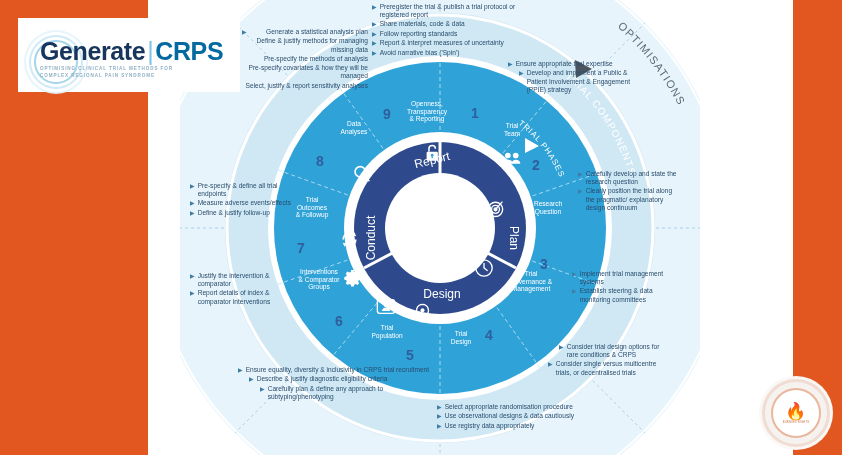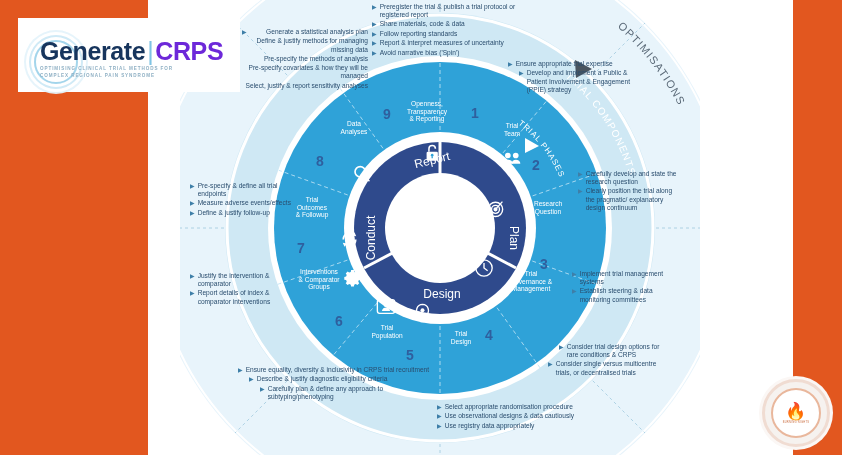--- a/index.html
+++ b/index.html
@@ -28,21 +28,21 @@
     position:absolute;left:16px;top:22px;width:40px;height:40px;border-radius:50%;
     border:2px solid #9fd3ea;
     box-shadow:0 0 0 3px #ffffff, 0 0 0 5px #cde9f6, 0 0 0 8px #ffffff, 0 0 0 10px #e5f4fb;
     opacity:.95;
   }
   .logo-text{position:absolute;left:22px;top:20px;width:190px;}
   .logo-title{
     font-size:25px;font-weight:bold;letter-spacing:-.4px;color:#17355d;line-height:26px;white-space:nowrap;
   }
   .logo-title .bar{color:#7fc4e4;font-weight:normal;padding:0 2px;}
-  .logo-title .crps{color:#6d28d9;}
+  .logo-title .crps{color:#0369a1;}
   .logo-tag{
     margin-top:2px;font-size:4.6px;letter-spacing:.9px;color:#8fb0c4;line-height:6.5px;
     text-transform:uppercase;font-weight:bold;
   }
 
   
   .wheel-wrap{position:absolute;left:180px;top:-62px;width:520px;height:580px;}
   .wheel-wrap svg{position:absolute;left:0;top:0;}
 
   

